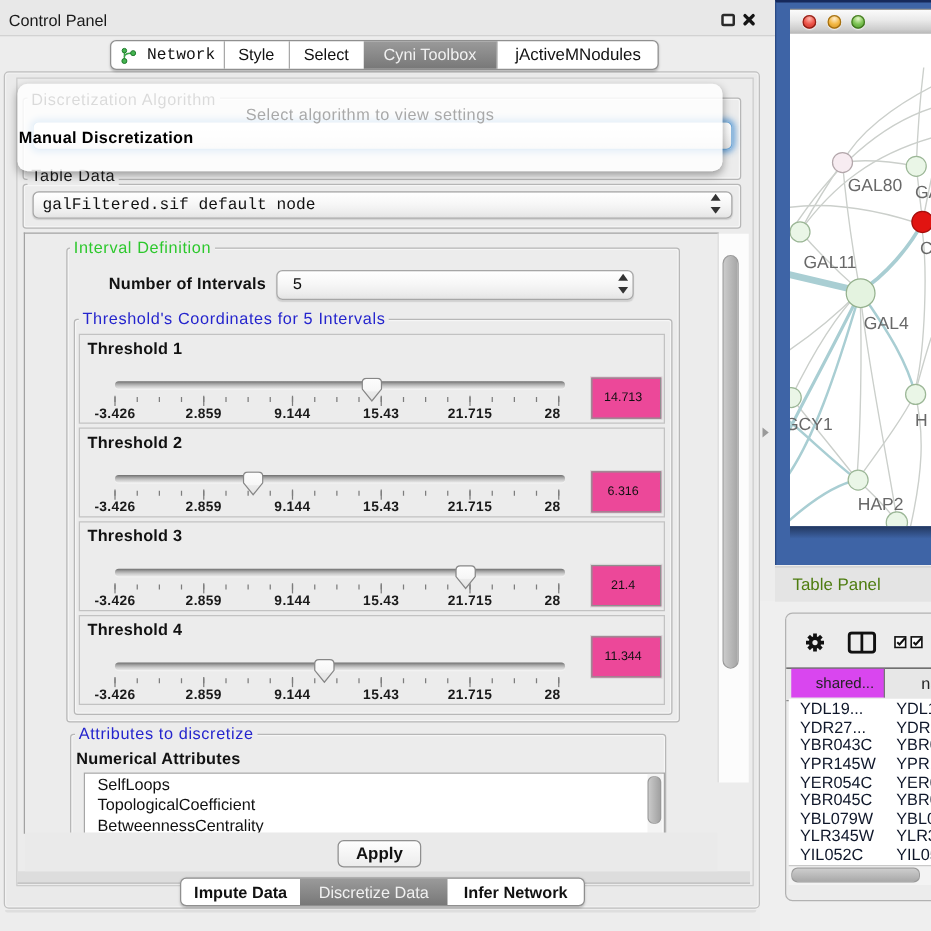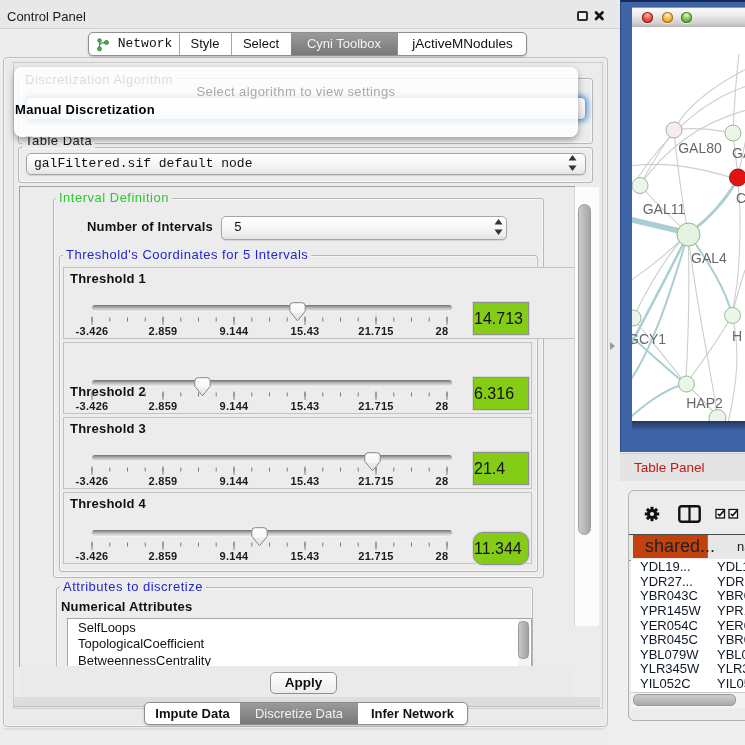--- a/index.html
+++ b/index.html
@@ -4,21 +4,21 @@
 html,body{margin:0;padding:0;background:#ededed;font-family:"Liberation Sans",sans-serif;}
 #root{position:relative;width:745px;height:745px;overflow:hidden;background:#ededed;}
 .abs{position:absolute;}
 .grp{position:absolute;border:1px solid #b7b7b7;border-radius:3px;box-shadow:inset 0 0 0 1px rgba(255,255,255,.55);}
 .glabel{position:absolute;font-size:13px;letter-spacing:0.5px;line-height:14px;background:#ececec;padding:0 3px;white-space:nowrap;}
 .combo{position:absolute;background:linear-gradient(180deg,#ffffff 0%,#f7f7f7 45%,#ededed 80%,#e4e4e4 100%);border:1px solid #a6a6a6;border-radius:5px;box-shadow:0 1px 1px rgba(0,0,0,.12);}
 .combotext{position:absolute;font-size:13px;color:#111;white-space:nowrap;font-family:Liberation Mono, monospace;}
 .sliderpanel{position:absolute;border:1px solid #c2c2c2;background:#ececec;}
 .thlabel{position:absolute;font-weight:bold;font-size:13px;letter-spacing:0.2px;color:#111;white-space:nowrap;text-align:right;}
 .ticklab{position:absolute;font-weight:bold;font-size:11px;letter-spacing:0.3px;color:#1a1a1a;transform:translateX(-50%);white-space:nowrap;}
-.valbox{position:absolute;width:49px;height:31px;background:#84cc16;border:1px solid #8f8f8f;box-shadow:0 0 0 1px #d9d9d9;font-size:16px;color:#111;text-align:left;line-height:31px;padding-right:5px;}
+.valbox{position:absolute;width:49px;height:31px;background:#ec4899;border:1px solid #8f8f8f;box-shadow:0 0 0 1px #d9d9d9;font-size:10px;color:#111;text-align:center;line-height:31px;padding-right:5px;}
 .seg{position:absolute;top:0;height:100%;font-size:13px;color:#111;text-align:center;white-space:nowrap;}
 .segsep{position:absolute;top:0;width:1px;height:100%;background:#a8a8a8;}
 .tabbar{position:absolute;background:#fff;border:1px solid #8f8f8f;border-radius:5px;box-shadow:0 1px 2px rgba(0,0,0,.22), inset 0 1px 0 #fff;}
 .graytab{background:linear-gradient(180deg,#9a9a9a,#787878);color:#f1f1f1;}
 .listitem{font-size:13px;color:#111;height:16.5px;line-height:16.5px;white-space:nowrap;}
 .trow{height:14.65px;line-height:14.65px;font-size:13px;color:#0f172a;white-space:nowrap;}
 </style></head>
 <body>
 <div id="root">
 
@@ -54,21 +54,21 @@
 <div class="glabel" style="left:36px;top:4px;color:#2dc82d;">Interval Definition</div>
 <div class="abs thlabel" style="left:67px;top:32px;">Number of Intervals</div>
 <div class="combo" style="left:201px;top:29px;width:284px;height:22px;"></div>
 <div class="combotext" style="left:214px;top:33px;">5</div>
 <svg class="abs" style="left:474px;top:32px;" width="9" height="16" viewBox="0 0 9 16">
         <path d="M4.5,0 L8.5,5.5 L0.5,5.5 Z" fill="#333"></path>
         <path d="M4.5,16 L8.5,10.5 L0.5,10.5 Z" fill="#333"></path>
       </svg>
 <div class="grp" style="left:39px;top:68px;width:477px;height:315px;"></div>
 <div class="glabel" style="left:43px;top:61px;color:#2525cd;">Threshold's Coordinates for 5 Intervals</div>
-<div class="sliderpanel" style="left:43px;top:80px;width:467px;height:70px;padding-left:46px;">
+<div class="sliderpanel" style="left:43px;top:80px;width:467px;height:70px;">
 <div class="thlabel" style="left:6px;top:3px;">Threshold 1</div>
 <div class="abs" style="left:28px;top:37px;width:360px;height:6px;border-radius:3px;background:linear-gradient(180deg,#6e6e6e 0%,#a5a5a5 35%,#c9c9c9 65%,#e8e8e8 100%);box-shadow:0 1px 0 #f2f2f2;"></div>
 <svg class="abs" style="left:24px;top:47px;" width="370" height="10" viewBox="0 0 370 10">
           <g stroke="#7d7d7d" stroke-width="1">
             <line x1="4.0" y1="2.5" x2="4.0" y2="6.5"></line>
             <line x1="21.8" y1="2.5" x2="21.8" y2="6.5"></line>
             <line x1="39.5" y1="2.5" x2="39.5" y2="6.5"></line>
             <line x1="57.2" y1="2.5" x2="57.2" y2="6.5"></line>
             <line x1="75.0" y1="2.5" x2="75.0" y2="6.5"></line>
             <line x1="92.8" y1="2.5" x2="92.8" y2="6.5"></line>
@@ -108,21 +108,21 @@
               <stop offset="0.55" stop-color="#f6f6f6"></stop>
               <stop offset="0.6" stop-color="#ebebeb"></stop>
               <stop offset="1" stop-color="#e4e4e4"></stop>
             </linearGradient>
           </defs>
           <path d="M4.2,0.7 L12.8,0.7 Q16.2,0.7 16.2,4.1 L16.2,9.3 L8.5,18.8 L0.8,9.3 L0.8,4.1 Q0.8,0.7 4.2,0.7 Z" fill="url(#th0)" stroke="#868686" stroke-width="1"></path>
         </svg>
 <div class="valbox" style="left:409px;top:34px;">14.713</div>
 </div>
 <div class="sliderpanel" style="left:43px;top:155px;width:467px;height:70px;">
-<div class="thlabel" style="left:6px;top:3px;margin-top:38px;">Threshold 2</div>
+<div class="thlabel" style="left:6px;top:3px;">Threshold 2</div>
 <div class="abs" style="left:28px;top:37px;width:360px;height:6px;border-radius:3px;background:linear-gradient(180deg,#6e6e6e 0%,#a5a5a5 35%,#c9c9c9 65%,#e8e8e8 100%);box-shadow:0 1px 0 #f2f2f2;"></div>
 <svg class="abs" style="left:24px;top:47px;" width="370" height="10" viewBox="0 0 370 10">
           <g stroke="#7d7d7d" stroke-width="1">
             <line x1="4.0" y1="2.5" x2="4.0" y2="6.5"></line>
             <line x1="21.8" y1="2.5" x2="21.8" y2="6.5"></line>
             <line x1="39.5" y1="2.5" x2="39.5" y2="6.5"></line>
             <line x1="57.2" y1="2.5" x2="57.2" y2="6.5"></line>
             <line x1="75.0" y1="2.5" x2="75.0" y2="6.5"></line>
             <line x1="92.8" y1="2.5" x2="92.8" y2="6.5"></line>
             <line x1="110.5" y1="2.5" x2="110.5" y2="6.5"></line>
@@ -264,21 +264,21 @@
           <defs>
             <linearGradient id="th3" x1="0" y1="0" x2="0" y2="1">
               <stop offset="0" stop-color="#fdfdfd"></stop>
               <stop offset="0.55" stop-color="#f6f6f6"></stop>
               <stop offset="0.6" stop-color="#ebebeb"></stop>
               <stop offset="1" stop-color="#e4e4e4"></stop>
             </linearGradient>
           </defs>
           <path d="M4.2,0.7 L12.8,0.7 Q16.2,0.7 16.2,4.1 L16.2,9.3 L8.5,18.8 L0.8,9.3 L0.8,4.1 Q0.8,0.7 4.2,0.7 Z" fill="url(#th3)" stroke="#868686" stroke-width="1"></path>
         </svg>
-<div class="valbox" style="left:409px;top:39px;border-radius:10px;">11.344</div>
+<div class="valbox" style="left:409px;top:16px;">11.344</div>
 </div>
 <div class="grp" style="left:36px;top:400px;width:475px;height:86px;"></div>
 <div class="glabel" style="left:40px;top:393px;color:#2525cd;">Attributes to discretize</div>
 <div class="abs thlabel" style="left:41px;top:412px;">Numerical Attributes</div>
 <div class="abs" style="left:47px;top:431px;width:463px;height:49px;background:#fff;border:1px solid #a6a6a6;overflow:hidden;">
         <div class="listitem" style="margin-left:10px;margin-top:0.5px;">SelfLoops</div>
         <div class="listitem" style="margin-left:10px;">TopologicalCoefficient</div>
         <div class="listitem" style="margin-left:10px;">BetweennessCentrality</div>
         <div style="position:absolute;right:1px;top:0;width:12px;height:49px;background:#f4f4f4;"></div>
         <div style="position:absolute;right:2px;top:2px;width:9px;height:36px;border-radius:4.5px;background:linear-gradient(90deg,#c9c9c9,#a2a2a2);border:1px solid #999;"></div>
@@ -378,21 +378,21 @@
 <text x="104" y="176">C</text>
 <text x="32" y="187" text-anchor="middle">GAL11</text>
 <text x="77" y="236" text-anchor="middle">GAL4</text>
 <text x="100" y="314">H</text>
 <text x="-4" y="317">GCY1</text>
 <text x="72.5" y="381" text-anchor="middle">HAP2</text>
 </g>
 </svg>
 <div class="abs" style="left:632px;top:421px;width:113px;height:10px;background:linear-gradient(180deg,#22375f,#3e64a6);"></div>
 <div class="abs" style="left:620px;top:453px;width:125px;height:27px;background:#e4e4e4;border-top:1px solid #cecece;border-bottom:1px solid #c6c6c6;"></div>
-<div class="abs" style="left:634px;top:460px;font-size:13.5px;color:#b91c1c;">Table Panel</div>
+<div class="abs" style="left:634px;top:460px;font-size:13.5px;color:#4d7c0f;">Table Panel</div>
 <div class="abs" style="left:608px;top:481px;width:137px;height:264px;background:#efefef;"></div>
 <div class="abs" style="left:628px;top:490px;width:120px;height:229px;background:#ececec;border:1px solid #b2b2b2;border-radius:6px 0 0 6px;"></div>
 <svg class="abs" style="left:644px;top:506px;" width="16" height="16" viewBox="0 0 16 16">
       <g stroke="#111" stroke-width="3">
         <line x1="11.00" y1="8.00" x2="15.20" y2="8.00"></line>
         <line x1="10.12" y1="10.12" x2="13.09" y2="13.09"></line>
         <line x1="8.00" y1="11.00" x2="8.00" y2="15.20"></line>
         <line x1="5.88" y1="10.12" x2="2.91" y2="13.09"></line>
         <line x1="5.00" y1="8.00" x2="0.80" y2="8.00"></line>
         <line x1="5.88" y1="5.88" x2="2.91" y2="2.91"></line>
@@ -408,21 +408,21 @@
     </svg>
 <svg class="abs" style="left:715px;top:508px;" width="11" height="11" viewBox="0 0 11 11">
       <rect x="1" y="1.5" width="8.5" height="8.5" fill="#fff" stroke="#111" stroke-width="1.3"></rect>
       <path d="M2.8,5.8 L4.6,7.6 L9,2.6" fill="none" stroke="#111" stroke-width="1.6"></path>
     </svg>
 <svg class="abs" style="left:728px;top:508px;" width="11" height="11" viewBox="0 0 11 11">
       <rect x="1" y="1.5" width="8.5" height="8.5" fill="#fff" stroke="#111" stroke-width="1.3"></rect>
       <path d="M2.8,5.8 L4.6,7.6 L9,2.6" fill="none" stroke="#111" stroke-width="1.6"></path>
     </svg>
 <div class="abs" style="left:629px;top:534px;width:116px;height:25px;background:#e7e7e7;border-top:1px solid #4a4a4a;border-bottom:1px solid #8f8f8f;"></div>
-<div class="abs" style="left:633px;top:535px;width:74px;height:23px;background:#c2410c;border-right:1px solid #777;font-size:18px;color:#222;text-align:center;line-height:23px;text-indent:12px;">shared...</div>
+<div class="abs" style="left:633px;top:535px;width:74px;height:23px;background:#d946ef;border-right:1px solid #777;font-size:12px;color:#222;text-align:center;line-height:23px;text-indent:12px;">shared...</div>
 <div class="abs" style="left:737px;top:535px;height:23px;font-size:13px;color:#222;line-height:23px;">name</div>
 <div class="abs" style="left:631px;top:559px;width:114px;height:133px;background:#fff;overflow:hidden;">
       <div style="position:absolute;left:9px;top:1px;">
         <div class="trow">YDL19...</div>
         <div class="trow">YDR27...</div>
         <div class="trow">YBR043C</div>
         <div class="trow">YPR145W</div>
         <div class="trow">YER054C</div>
         <div class="trow">YBR045C</div>
         <div class="trow">YBL079W</div>

